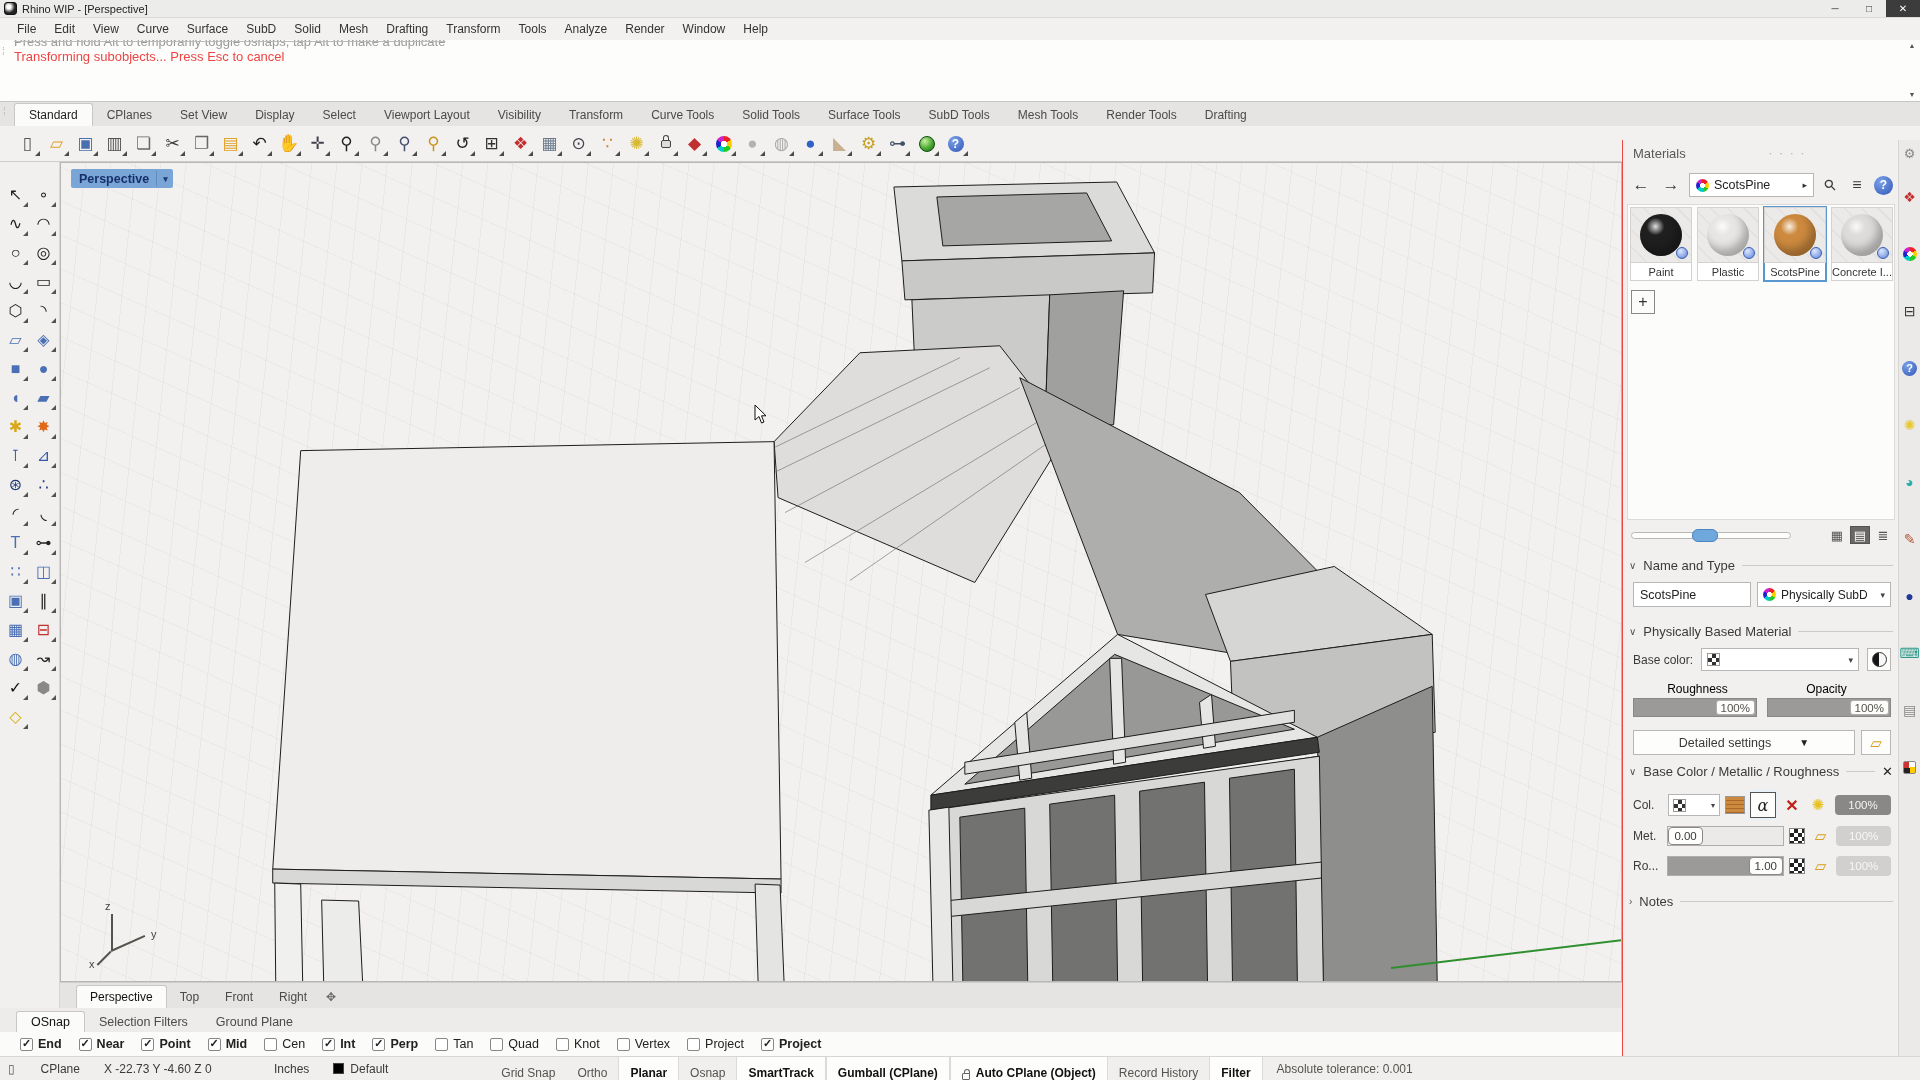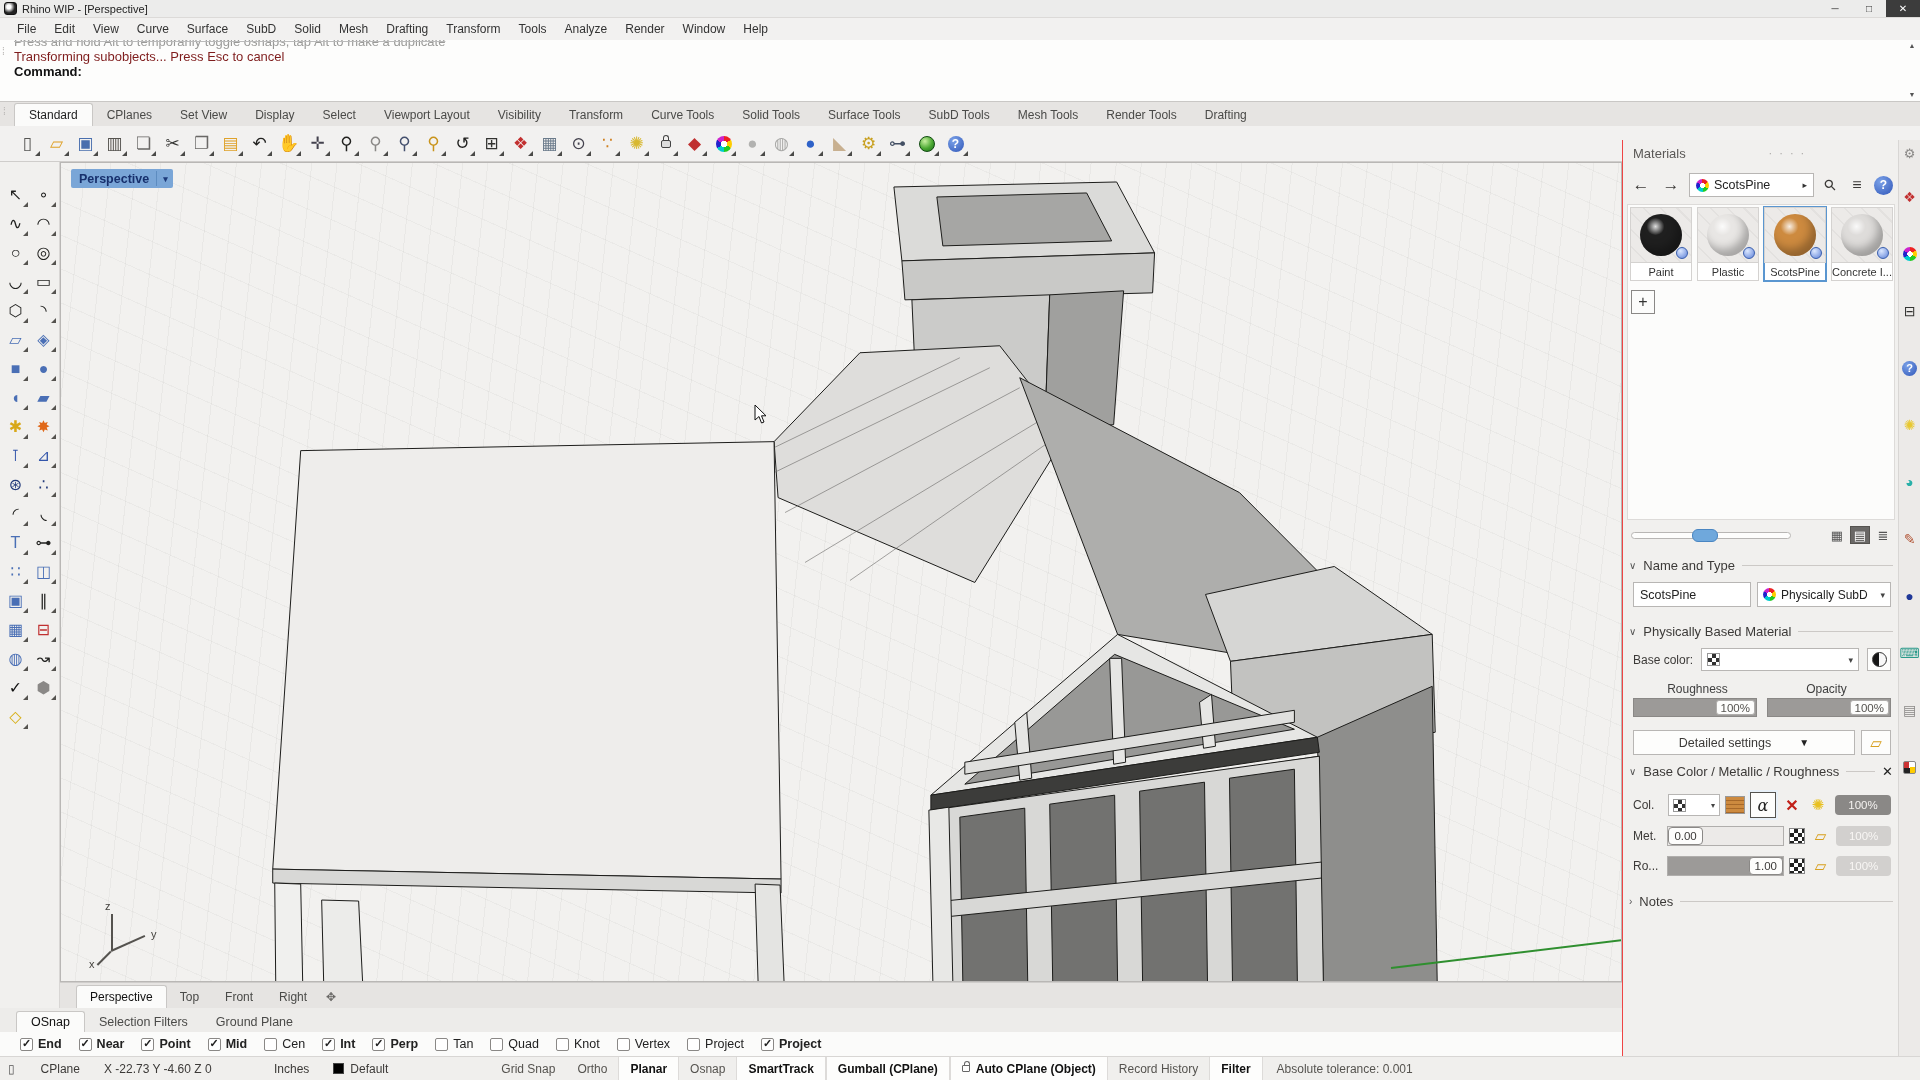--- a/index.html
+++ b/index.html
@@ -18,21 +18,21 @@
   .winbtn.close { background:#3c3c3c; color:#fff; }
 
   
   .menubar { position:absolute; left:0; top:18px; width:1920px; height:22px; background:#f2f1f0;
     display:flex; align-items:center; padding-left:8px; font-size:12px; color:#333; }
   .menu-item { padding:2px 9px; cursor:default; }
 
   
   .command-area { position:absolute; left:0; top:40px; width:1920px; height:62px;
     background:#fdfdfc; border-bottom:1px solid #c9c7c5; overflow:hidden; padding-left:14px; }
-  .cmd-line { font-size:13px; line-height:15px; color:#7f1d1d; white-space:nowrap; }
+  .cmd-line { font-size:13px; line-height:15px; color:#ef4444; white-space:nowrap; }
   .cmd-line.muted { color:#9a9a98; margin-top:-6px; text-decoration:line-through; text-decoration-color:#bbb; }
   .cmd-prompt { font-size:13px; line-height:16px; font-weight:bold; color:#111; }
   .cmd-scroll { position:absolute; right:2px; top:2px; width:12px; height:56px; display:flex;
     flex-direction:column; justify-content:space-between; align-items:center; font-size:7px; color:#555; }
   .cmd-handle { position:absolute; left:2px; top:6px; color:#b8b6b4; font-size:10px; letter-spacing:-2px; }
 
   
   .tabstrip { position:absolute; left:0; top:102px; width:1920px; height:24px; background:#e6e4e2;
     display:flex; align-items:flex-end; padding-left:14px; font-size:12px; color:#4a4a48; }
   .ttab { padding:4px 14px; border-radius:3px 3px 0 0; cursor:default; }
@@ -116,21 +116,21 @@
 
   
   .statusbar { position:absolute; left:0; top:1056px; width:1920px; height:24px; background:#f0efed;
     border-top:1px solid #d8d6d4; display:flex; align-items:center; font-size:12px; color:#3c3a38; }
   .sb-icon { margin:0 14px 0 8px; font-size:12px; color:#555; }
   .sb-item { padding:0 12px; }
   .sb-coords { min-width:170px; }
   .sb-layer { display:flex; align-items:center; gap:6px; padding:0 12px; }
   .layer-swatch { width:11px; height:11px; background:#000; border:1px solid #444; }
   .sb-panes { display:flex; margin-left:90px; height:100%; align-items:stretch; }
-  .pane { display:flex; align-items:center; padding:0 11px; color:#55534f; }
+  .pane { display:flex; align-items:flex-end; padding:0 11px; color:#55534f; }
   .pane.active { background:#fdfdfc; color:#111; font-weight:bold; border-left:1px solid #dddbd9; border-right:1px solid #dddbd9; }
   .lockbadge { display:none; }
   .pane.with-lock .lockbadge { display:inline-block; width:8px; height:7px; border:1px solid #666;
     border-radius:1px; position:relative; margin-right:6px; }
   .pane.with-lock .lockbadge::before { content:""; position:absolute; left:1px; top:-5px; width:4px; height:4px;
     border:1px solid #666; border-bottom:none; border-radius:4px 4px 0 0; }
   .sb-tolerance { padding:0 14px; color:#55534f; }
 
   
   .right-panel { position:absolute; left:1622px; top:140px; width:298px; height:916px; background:#f1f0ee;
@@ -219,21 +219,21 @@
   .checker { width:13px; height:13px; border:1px solid #999;
     background-image:linear-gradient(45deg,#333 25%,transparent 25%,transparent 75%,#333 75%),
       linear-gradient(45deg,#333 25%,#fff 25%,#fff 75%,#333 75%);
     background-size:8px 8px; background-position:0 0,4px 4px; background-color:#fff; }
   .bc-combo .dd { margin-left:auto; font-size:9px; color:#444; }
   .ball-btn { width:24px; height:23px; border:1px solid #b8b6b4; background:#fdfdfc; display:flex;
     align-items:center; justify-content:center; }
   .ball-btn .ball { width:15px; height:15px; border-radius:50%; border:1px solid #333;
     background:linear-gradient(90deg,#161616 50%, #f8f8f8 50%); }
 
-  .ro-labels { position:absolute; left:10px; top:542px; width:258px; display:flex; font-size:12px; color:#404040; }
+  .ro-labels { position:absolute; left:10px; top:542px; width:258px; display:flex; font-size:12px; color:#000000; }
   .ro-labels .l1 { width:50%; text-align:center; }
   .ro-labels .l2 { width:50%; text-align:center; }
   .ro-bars { position:absolute; left:10px; top:558px; width:258px; display:flex; gap:10px; }
   .pbar { position:relative; flex:1; height:19px; background:#9c9a98; border:1px solid #8a8886; }
   .pbar .pct { position:absolute; right:1px; top:1px; bottom:1px; background:#fdfdfc; border:1px solid #b0aeac;
     border-radius:3px; font-size:11.5px; color:#55534f; display:flex; align-items:center; padding:0 4px; }
 
   .dd-row { position:absolute; left:10px; top:590px; width:258px; display:flex; gap:6px;border-radius:11px; }
   .dd-btn { flex:1; height:25px; background:#fdfdfc; border:1px solid #b8b6b4; display:flex; align-items:center;
     justify-content:center; gap:28px; font-size:12.5px; color:#3c3a38; }
@@ -300,21 +300,20 @@
     <span class="menu-item">Analyze</span>
     <span class="menu-item">Render</span>
     <span class="menu-item">Window</span>
     <span class="menu-item">Help</span>
 </div>
 
 <div class="command-area">
   <span class="cmd-handle">⁞</span>
   <div class="cmd-line muted">Press and hold Alt to temporarily toggle osnaps, tap Alt to make a duplicate</div>
     <div class="cmd-line">Transforming subobjects... Press Esc to cancel</div>
-  <div class="cmd-prompt">Command:</div>
   <div class="cmd-scroll">
     <span>▲</span>
     <span>▼</span>
   </div>
 </div>
 
 <div class="tabstrip">
   <span class="strip-handle">⁞</span>
   <span class="ttab active">Standard</span>
     <span class="ttab">CPlanes</span>

